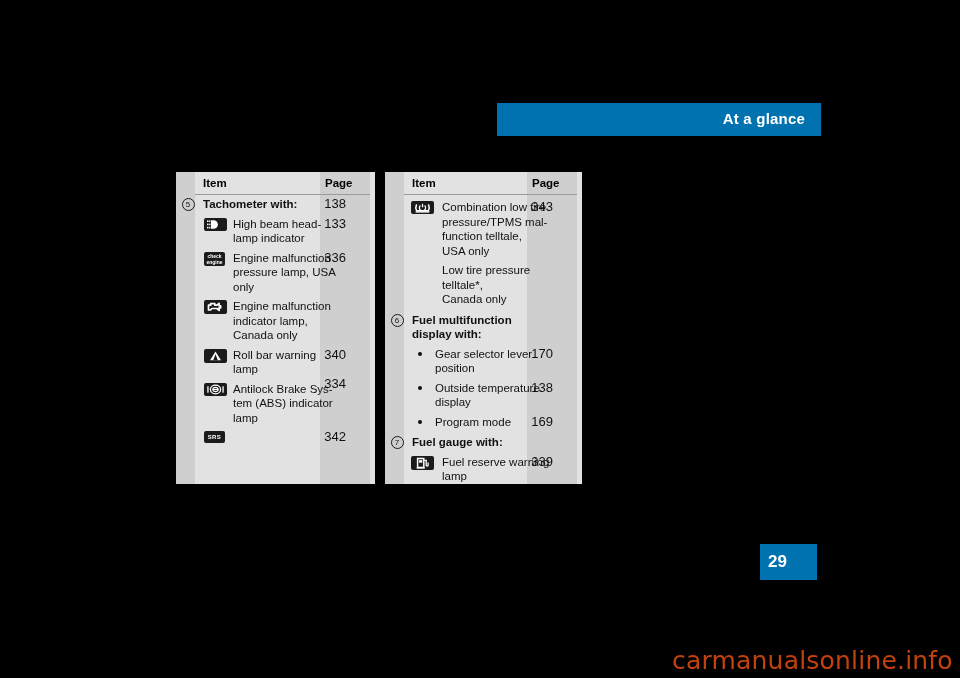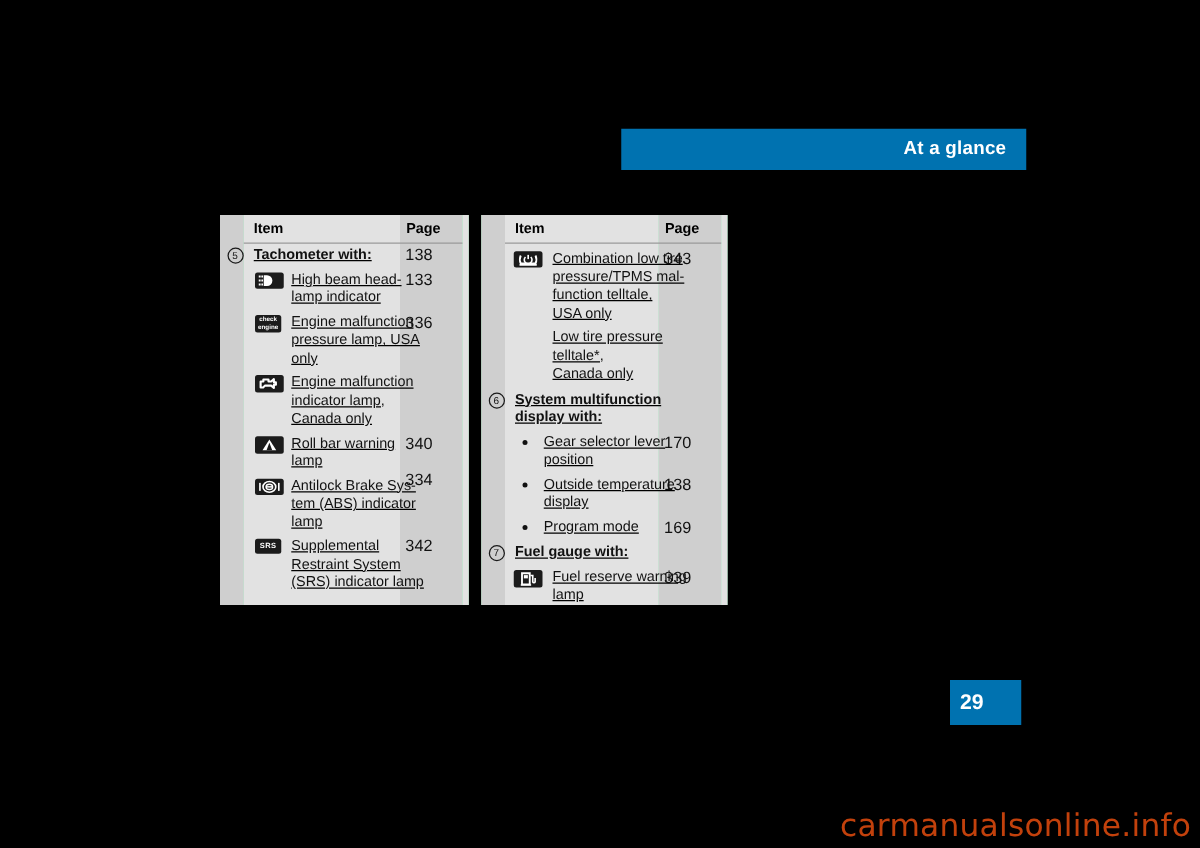--- a/index.html
+++ b/index.html
@@ -62,24 +62,23 @@
     font-size: 25px;
     color: #c2410c;
     letter-spacing: 0.2px;
     font-family: "DejaVu Sans", sans-serif;
   }
 
   
   .spec-table {
     position: absolute;
     top: 172px;
-    background: #86efac;
+    background: #bef264;
     display: flex;
     flex-direction: column;
-    text-decoration: underline;
   }
   #table-left  { left: 176px;  width: 199px; height: 312px; }
   #table-right { left: 385px;  width: 197px; height: 312px; }
 
   .table-inner {
     position: relative;
     flex: 1;
   }
 
   
@@ -343,25 +342,20 @@
             <div>lamp</div>
           </div>
           <div class="cell-page" style="top: 0; text-align: right;">334</div>
         </div>
         <div class="row" style="padding-top: 5px;">
           <div class="cell-icon" style="top: 6px;">
             <span class="chip" style="width: 21px; height: 12px;">
               <span class="chip-text" style="font-size: 6px; line-height: 12px; letter-spacing: 0.4px; display: block;">SRS</span>
             </span>
           </div>
-          <div class="cell-text ind-icon">
-            <div>Supplemental</div>
-            <div>Restraint System</div>
-            <div>(SRS) indicator lamp</div>
-          </div>
           <div class="cell-page" style="top: 5px;">342</div>
         </div>
       </div>
   </div>
 </div>
 
 <div class="spec-table" id="table-right">
   <div class="table-inner">
     <div class="band-gutter"></div>
     <div class="band-body"></div>
@@ -397,21 +391,21 @@
         <div class="row" style="padding-top: 5px;">
           <div class="cell-text ind-plain">
             <div>Low tire pressure</div>
             <div>telltale*,</div>
             <div>Canada only</div>
           </div>
         </div>
         <div class="row" style="padding-top: 6px;">
           <div class="cell-num" style="top: 7px;"><span class="circnum">6</span></div>
           <div class="cell-text ind-head">
-            <div>System multifunction</div>
+            <div>Fuel multifunction</div>
             <div>display with:</div>
           </div>
         </div>
         <div class="row" style="padding-top: 5px;">
           <div class="bullet-dot" style="top: 10px;"></div>
           <div class="cell-text ind-bullet">
             <div>Gear selector lever</div>
             <div>position</div>
           </div>
           <div class="cell-page" style="top: 5px;">170</div>

